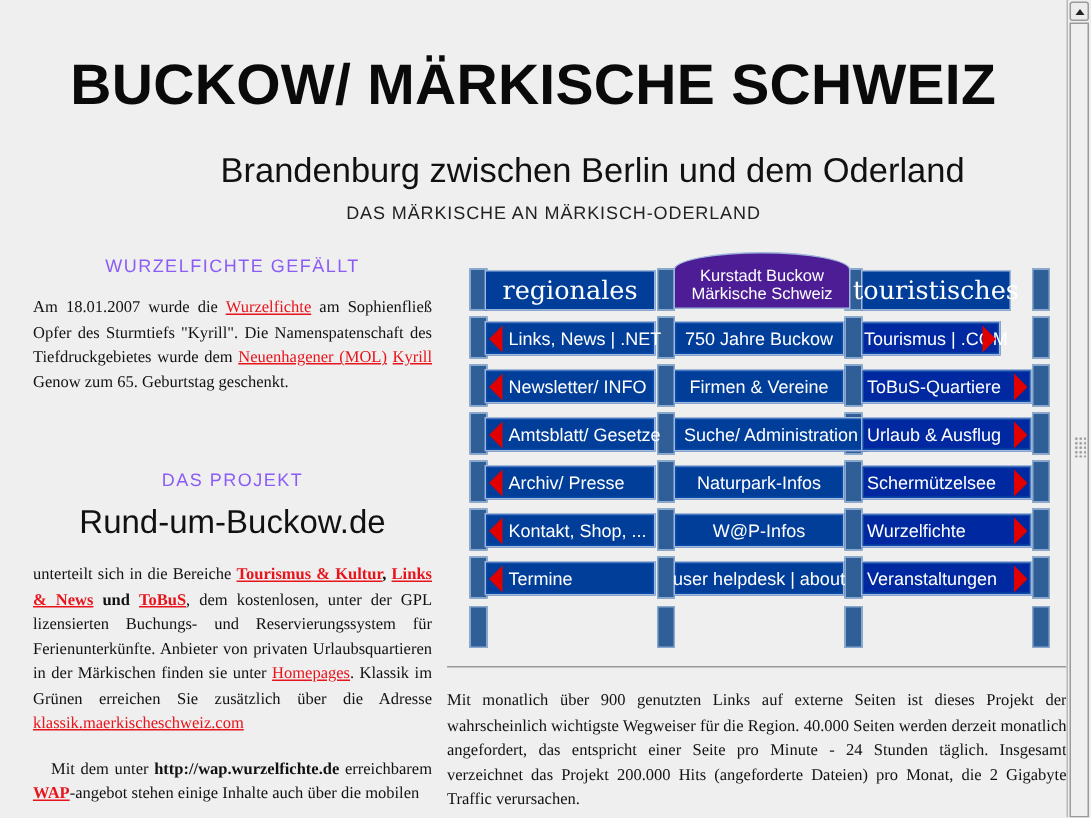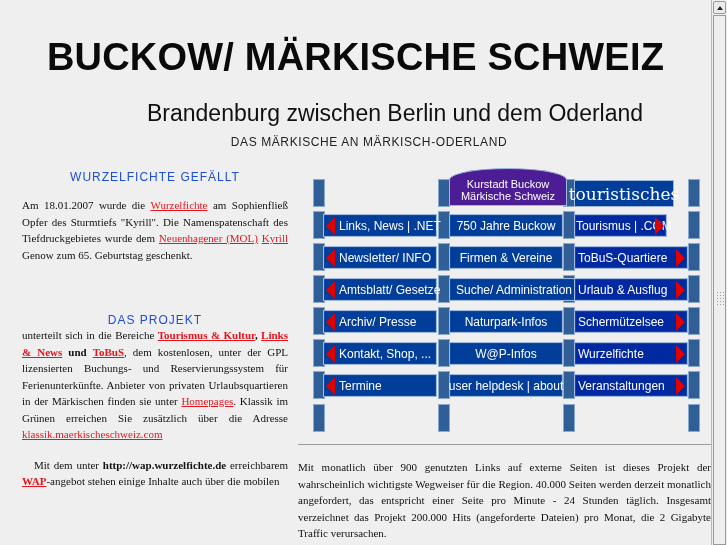--- a/index.html
+++ b/index.html
@@ -17,21 +17,21 @@
     position:absolute; left:147px; top:100px;
     font-family:"Liberation Sans", sans-serif; font-size:23px; color:#111;
   }
   .tagline {
     position:absolute; left:0; width:738px; top:135px; text-align:center;
     font-family:"Liberation Sans", sans-serif; font-size:12px; letter-spacing:0.6px; color:#222;
   }
   .left-col { position:absolute; left:22px; top:170px; width:266px; }
   .section-head {
     text-align:center; font-family:"Liberation Sans", sans-serif; font-size:12px;
-    letter-spacing:1px; color:#1d4ed8;
+    letter-spacing:1px; color:#8b5cf6;
   }
   .para { font-size:11px; line-height:16.5px; text-align:justify; margin:0; }
   .para a { color:#e8141c; text-decoration:underline; }
   .para a.bold { font-weight:bold; }
   .para b { font-weight:bold; }
   .big-name {
     text-align:center; font-family:"Liberation Sans", sans-serif; font-size:22px;
     color:#111; margin:8px 0 14px 0;
   }
   .nav-board { position:absolute; left:313px; top:162px; width:396px; height:274px; }
@@ -77,35 +77,37 @@
   <div class="subtitle">Brandenburg zwischen Berlin und dem Oderland</div>
   <div class="tagline">DAS MÄRKISCHE AN MÄRKISCH-ODERLAND</div>
 
   <div class="left-col">
     <div class="section-head">WURZELFICHTE GEFÄLLT</div>
     <p class="para" style="margin-top:13px;">
       <span>Am 18.01.2007 wurde die </span><a href="#">Wurzelfichte</a><span> am Sophienfließ Opfer des Sturmtiefs "Kyrill". Die Namenspatenschaft des Tiefdruckgebietes wurde dem </span><a href="#">Neuenhagener (MOL)</a><span> </span><a href="#">Kyrill</a><span> Genow zum 65. Geburtstag geschenkt.</span>
     </p>
 
     <div class="section-head" style="margin-top:50px;">DAS PROJEKT</div>
+    <div class="big-name">Rund-um-Buckow.de</div>
     <p class="para">
       <span>unterteilt sich in die Bereiche </span><a href="#" class="bold">Tourismus &amp; Kultur</a><b>, </b><a href="#" class="bold">Links &amp; News</a><span> </span> <b>und</b><span> </span><a href="#" class="bold">ToBuS</a><span>, dem kostenlosen, unter der GPL lizensierten Buchungs- und Reservierungssystem für Ferienunterkünfte. Anbieter von privaten Urlaubsquartieren in der Märkischen finden sie unter </span><a href="#">Homepages</a><span>. Klassik im Grünen erreichen Sie zusätzlich über die Adresse </span><a href="#">klassik.maerkischeschweiz.com</a>
     </p>
     <p class="para" style="margin-top:14px; text-indent:12px;">
       <span>Mit dem unter </span><b>http://wap.wurzelfichte.de</b><span> erreichbarem </span><a href="#" class="bold">WAP</a><span>-angebot stehen einige Inhalte auch über die mobilen</span>
     </p>
   </div>
 
   <div class="nav-board">
 
     <div class="post" style="left:0;   top:17px; height:26px;"></div>
     <div class="post" style="left:125px; top:17px; height:26px;"></div>
     <div class="post" style="left:250px; top:17px; height:26px;"></div>
     <div class="post" style="left:375px; top:17px; height:26px;"></div>
 
+    <div class="header-sign" style="left:10px; top:18px; width:114px;">regionales</div>
     <div class="center-header">
       <div>Kurstadt Buckow</div>
       <div>Märkische Schweiz</div>
     </div>
     <div class="header-sign" style="left:261px; top:18px; width:100px;">touristisches</div>
 
     <div>
       <div class="post" style="left:0;top:49px;height:26px;"></div>
       <div class="post" style="left:125px;top:49px;height:26px;"></div>
       <div class="post" style="left:250px;top:49px;height:26px;"></div>

